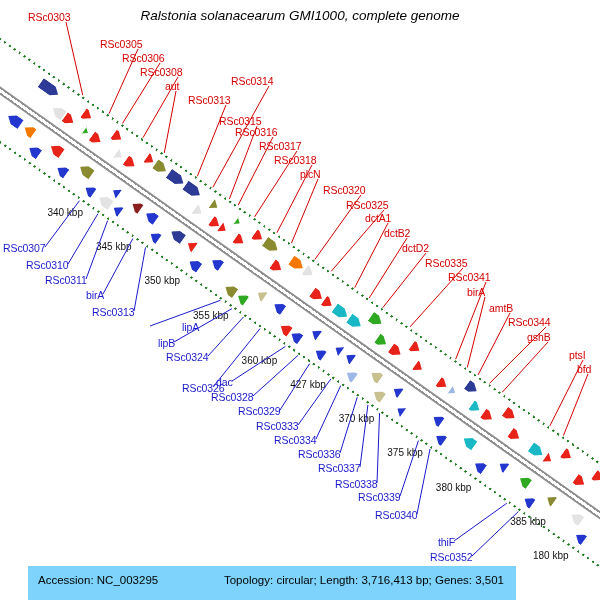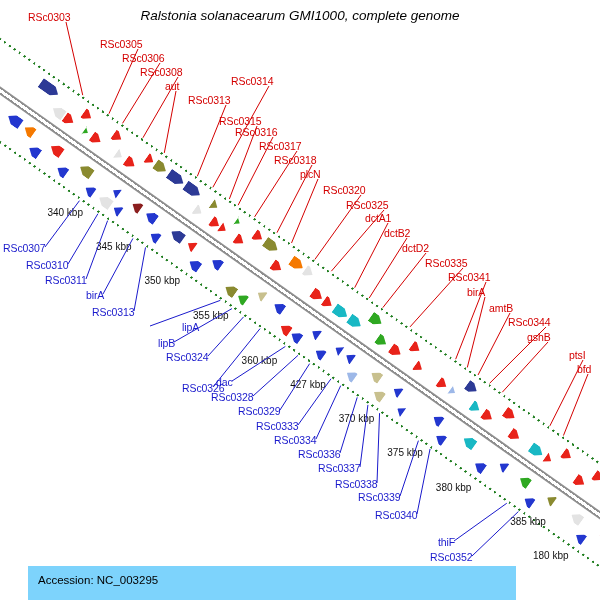--- a/index.html
+++ b/index.html
@@ -226,14 +226,15 @@
       <div class="glabel rev" style="left: 298px; top: 448px;">RSc0336</div>
       <div class="glabel rev" style="left: 318px; top: 462px;">RSc0337</div>
       <div class="glabel rev" style="left: 335px; top: 478px;">RSc0338</div>
       <div class="glabel rev" style="left: 358px; top: 491px;">RSc0339</div>
       <div class="glabel rev" style="left: 375px; top: 509px;">RSc0340</div>
       <div class="glabel rev" style="left: 438px; top: 536px;">thiF</div>
       <div class="glabel rev" style="left: 430px; top: 551px;">RSc0352</div>
     </div>
   <div class="footer">
     <div class="acc">Accession: NC_003295</div>
+    <div class="topo">Topology: circular; Length: 3,716,413 bp; Genes: 3,501</div>
   </div>
 </div>
 
 </body></html>

